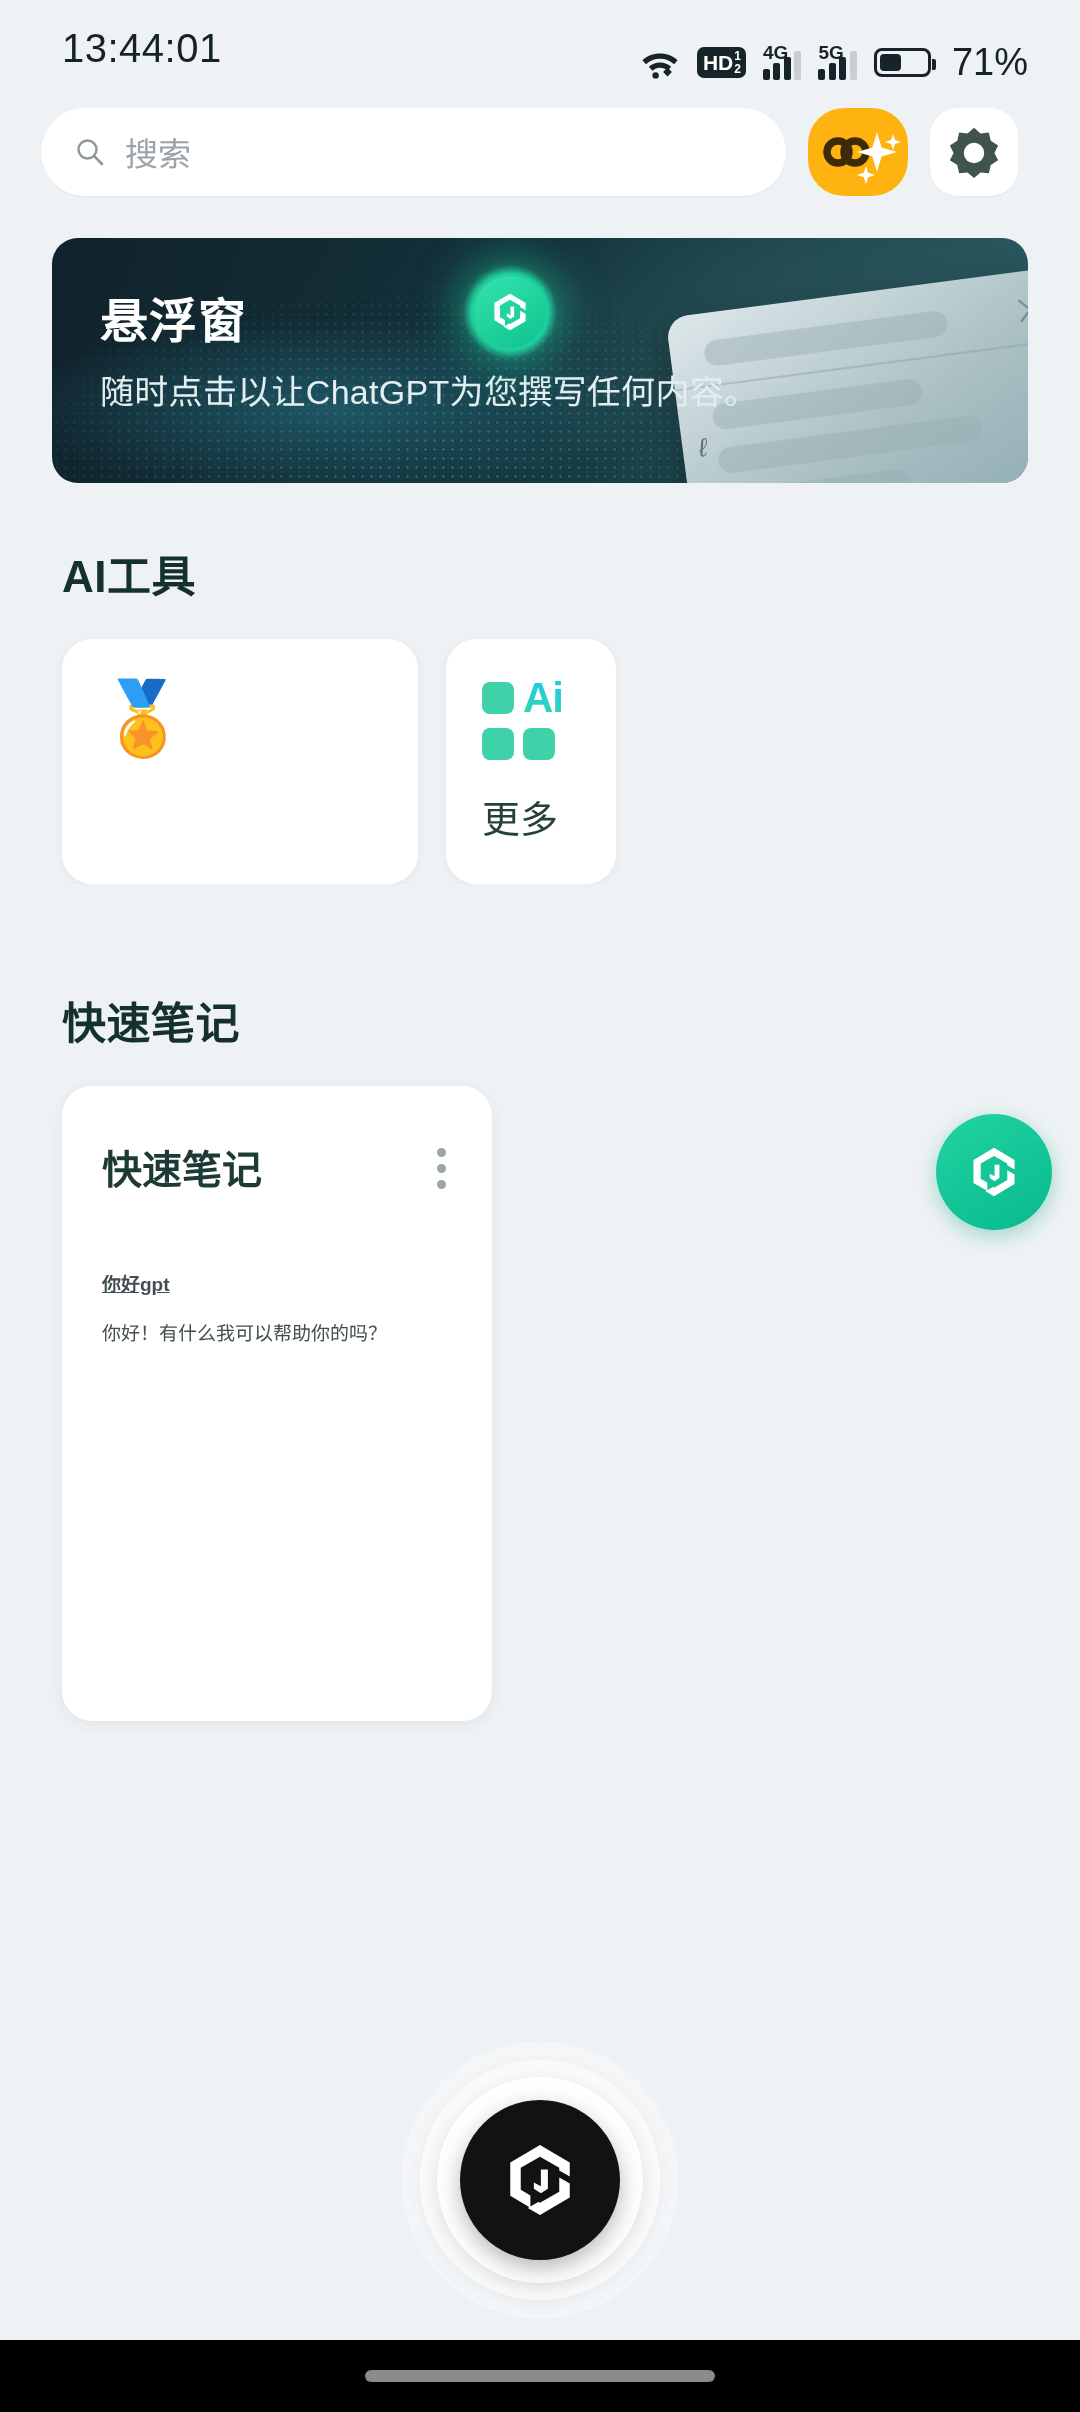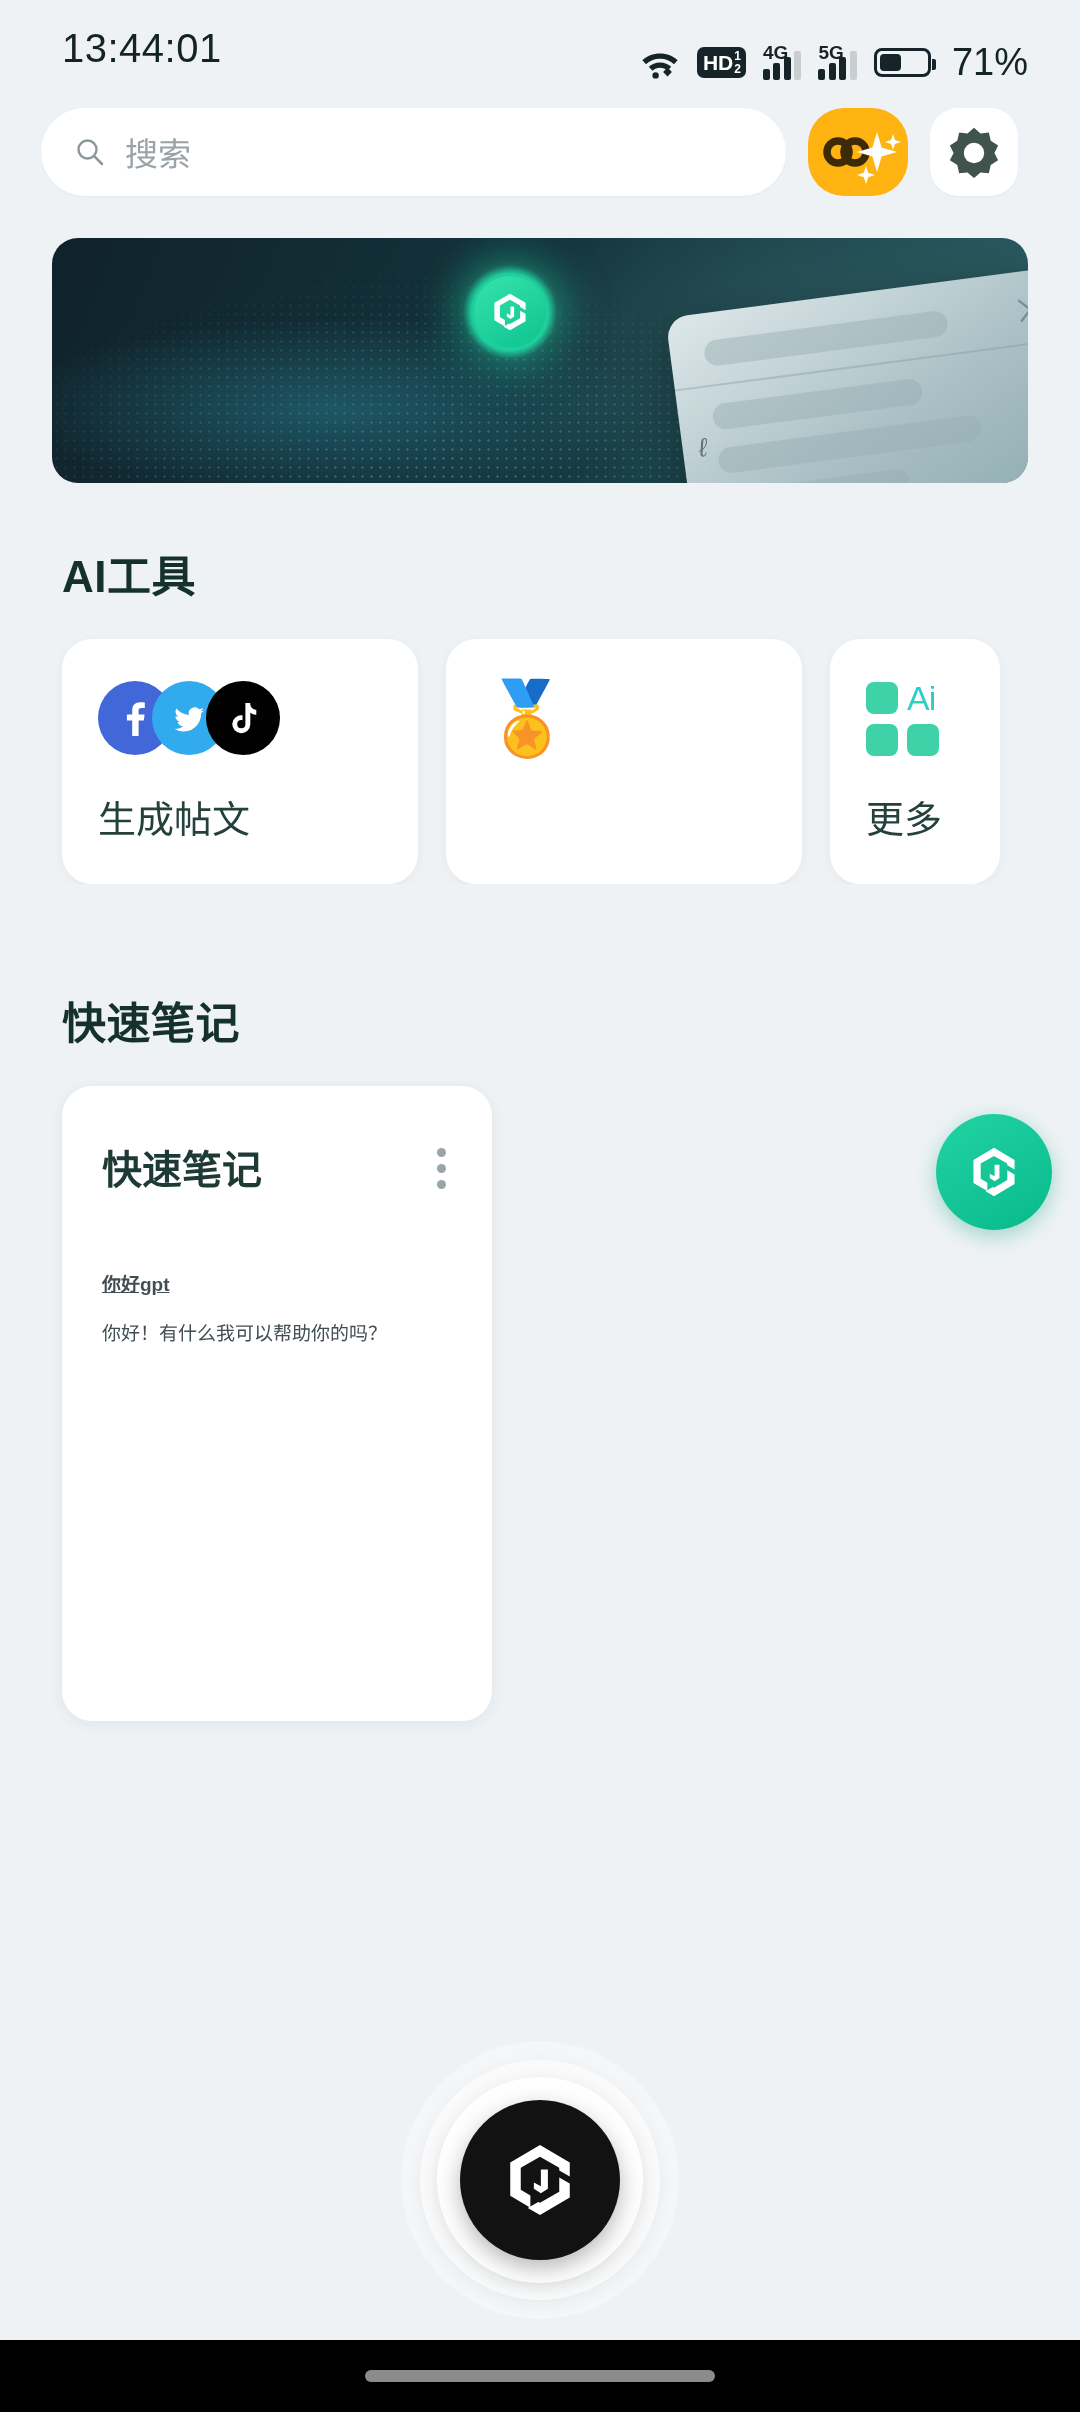--- a/index.html
+++ b/index.html
@@ -175,21 +175,21 @@
   .sc.fb { background:#4267d8; }
   .sc.tw { background:#32aaee; }
   .sc.tk { background:#010101; }
 
   .medal { font-size:72px; line-height:1; }
 
   .grid-ai { display:flex; flex-direction:column; gap:9px; }
   .grid-ai .row { display:flex; gap:9px; align-items:center; }
   .grid-ai .sq { width:32px; height:32px; border-radius:8px; background:#3fd2a8; }
   .grid-ai .ai-txt {
-    font-size:34px; font-weight:400; line-height:1;
+    font-size:42px; font-weight:700; line-height:1;
     background:linear-gradient(180deg,#1fc8f0,#35d6a4);
     -webkit-background-clip:text; background-clip:text; color:transparent;
     letter-spacing:-1px;
   }
 
   
   .notes-wrap { padding:34px 0 0 62px; }
   .notecard {
     width:430px; height:635px; background:#ffffff; border-radius:30px;
     box-shadow:0 3px 14px rgba(40,60,70,.07);
@@ -337,48 +337,30 @@
     <div class="glowbadge">
       <div class="inner">
         <svg viewBox="0 0 48 48" width="44" height="44">
           <path d="M24 4 L41 14 L41 22 L35 18.5 L35 17 L24 10.7 L13 17 L13 29.6 L18.5 32.8 L18.5 39.8 L7 33 L7 14 Z" fill="#ffffff"></path>
           <path d="M41 26 L41 34 L24 44 L17 40 L23 36.5 L24 37 L35 30.7 L35 22.6 Z" fill="#ffffff"></path>
           <path d="M28.5 18 L28.5 29 L24.5 31.6 L20.5 29 L20.5 25.4 L24.5 27.6 L24.5 18 Z" fill="#ffffff"></path>
         </svg>
       </div>
     </div>
 
+    <div class="banner-text">
+      <div class="banner-title">悬浮窗</div>
+      <div class="banner-sub">随时点击以让ChatGPT为您撰写任何内容。</div>
+    </div>
   </div>
 
   <div class="sec-title">AI工具</div>
 
   <div class="tools">
 
-    <div class="toolcard">
-      <div class="toolicon">
-        <div class="stacked">
-          <div class="sc fb">
-            <svg viewBox="0 0 40 40" width="40" height="40">
-                <path d="M23.6 38V22.6h5.2l.8-6h-6v-3.8c0-1.7.5-2.9 3-2.9h3.2V4.5c-.6-.1-2.5-.3-4.7-.3-4.7 0-7.9 2.9-7.9 8.1v4.3h-5.3v6h5.3V38z" fill="#ffffff"></path>
-              </svg>
-          </div>
-          <div class="sc tw">
-            <svg viewBox="0 0 40 40" width="40" height="40">
-                <path d="M35 12.2c-1.1.5-2.3.8-3.5 1 1.3-.8 2.2-2 2.7-3.4-1.2.7-2.5 1.2-3.9 1.5a6.1 6.1 0 0 0-10.4 5.6c-5-.3-9.5-2.7-12.5-6.4a6.1 6.1 0 0 0 1.9 8.2c-1 0-2-.3-2.8-.8 0 3 2.1 5.5 4.9 6a6.2 6.2 0 0 1-2.8.1 6.1 6.1 0 0 0 5.7 4.3 12.3 12.3 0 0 1-9.1 2.5 17.3 17.3 0 0 0 9.4 2.8c11.3 0 17.5-9.4 17.5-17.5v-.8c1.2-.9 2.2-2 3-3.2z" fill="#ffffff"></path>
-              </svg>
-          </div>
-          <div class="sc tk">
-            <svg viewBox="0 0 40 40" width="40" height="40">
-                <path d="M27.3 5h-4.9v21.2a4.1 4.1 0 1 1-4.1-4.1c.4 0 .8.1 1.2.2v-5a9 9 0 1 0 7.8 9V14.8a10.3 10.3 0 0 0 6 1.9v-4.9a5.9 5.9 0 0 1-6-6.8z" fill="#ffffff"></path>
-              </svg>
-          </div>
-        </div>
-      </div>
-      <div class="tlabel">生成帖文</div>
-    </div>
 
     <div class="toolcard">
       <div class="toolicon">
         <span class="medal">🏅</span>
       </div>
     </div>
 
     <div class="toolcard narrow">
       <div class="toolicon">
         <div class="grid-ai">

